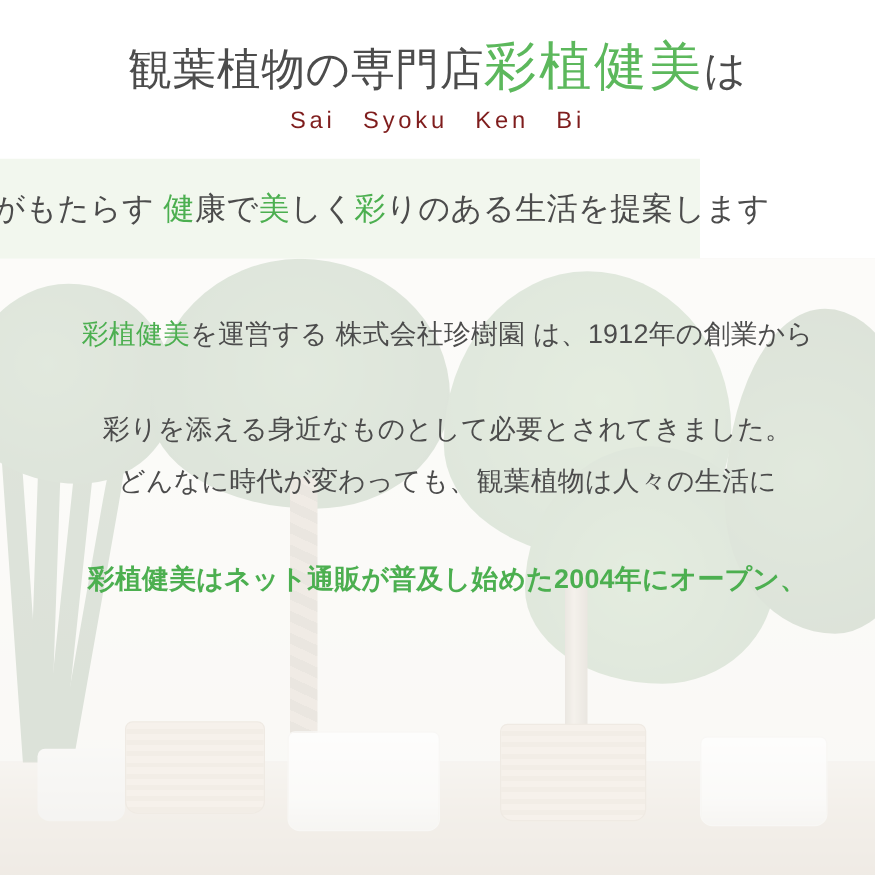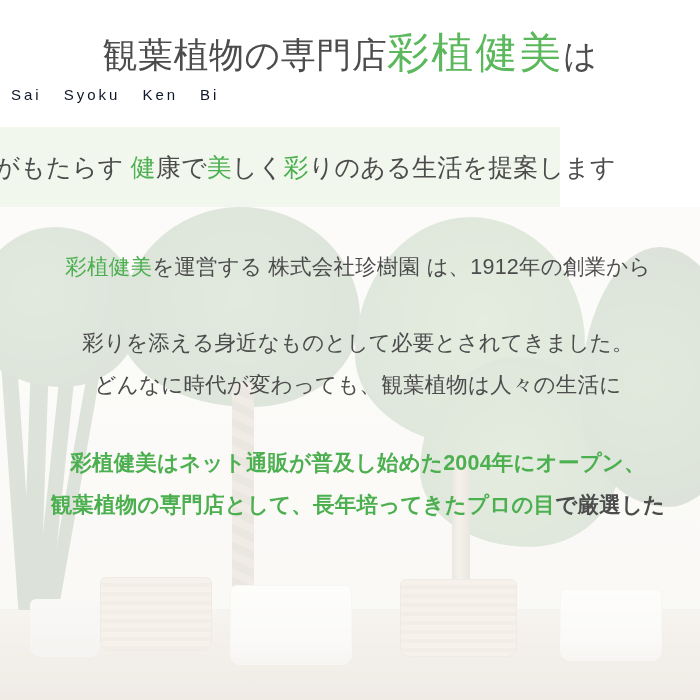--- a/index.html
+++ b/index.html
@@ -54,23 +54,24 @@
   .headline .tail {
     color: #4c4c4c;
     font-size: 33px;
   }
 
   .romaji {
     position: absolute;
     top: 86px;
     left: 0;
     width: 700px;
-    font-size: 15px;
+    text-align: center;
+    font-size: 19px;
     letter-spacing: 3px;
-    color: #0f172a;
+    color: #7f1d1d;
   }
   .romaji span {
     margin: 0 11px;
   }
 
   
   .subheadline-band {
     position: absolute;
     top: 127px;
     left: 0;
@@ -251,20 +252,17 @@
 
     <div class="para p2">
       <div>彩りを添える身近なものとして必要とされてきました。</div>
       <div>どんなに時代が変わっても、観葉植物は人々の生活に</div>
     </div>
 
     <div class="para p3">
       <div>
         <span class="g">彩植健美</span><span class="g">はネット通販が普及し始めた2004年にオープン、</span>
       </div>
-      <div>
-        <span class="g">観葉植物の専門店として、長年培ってきたプロの目</span><span>で厳選した</span>
-      </div>
     </div>
 
   </div>
 
 </div>
 
 </body></html>

